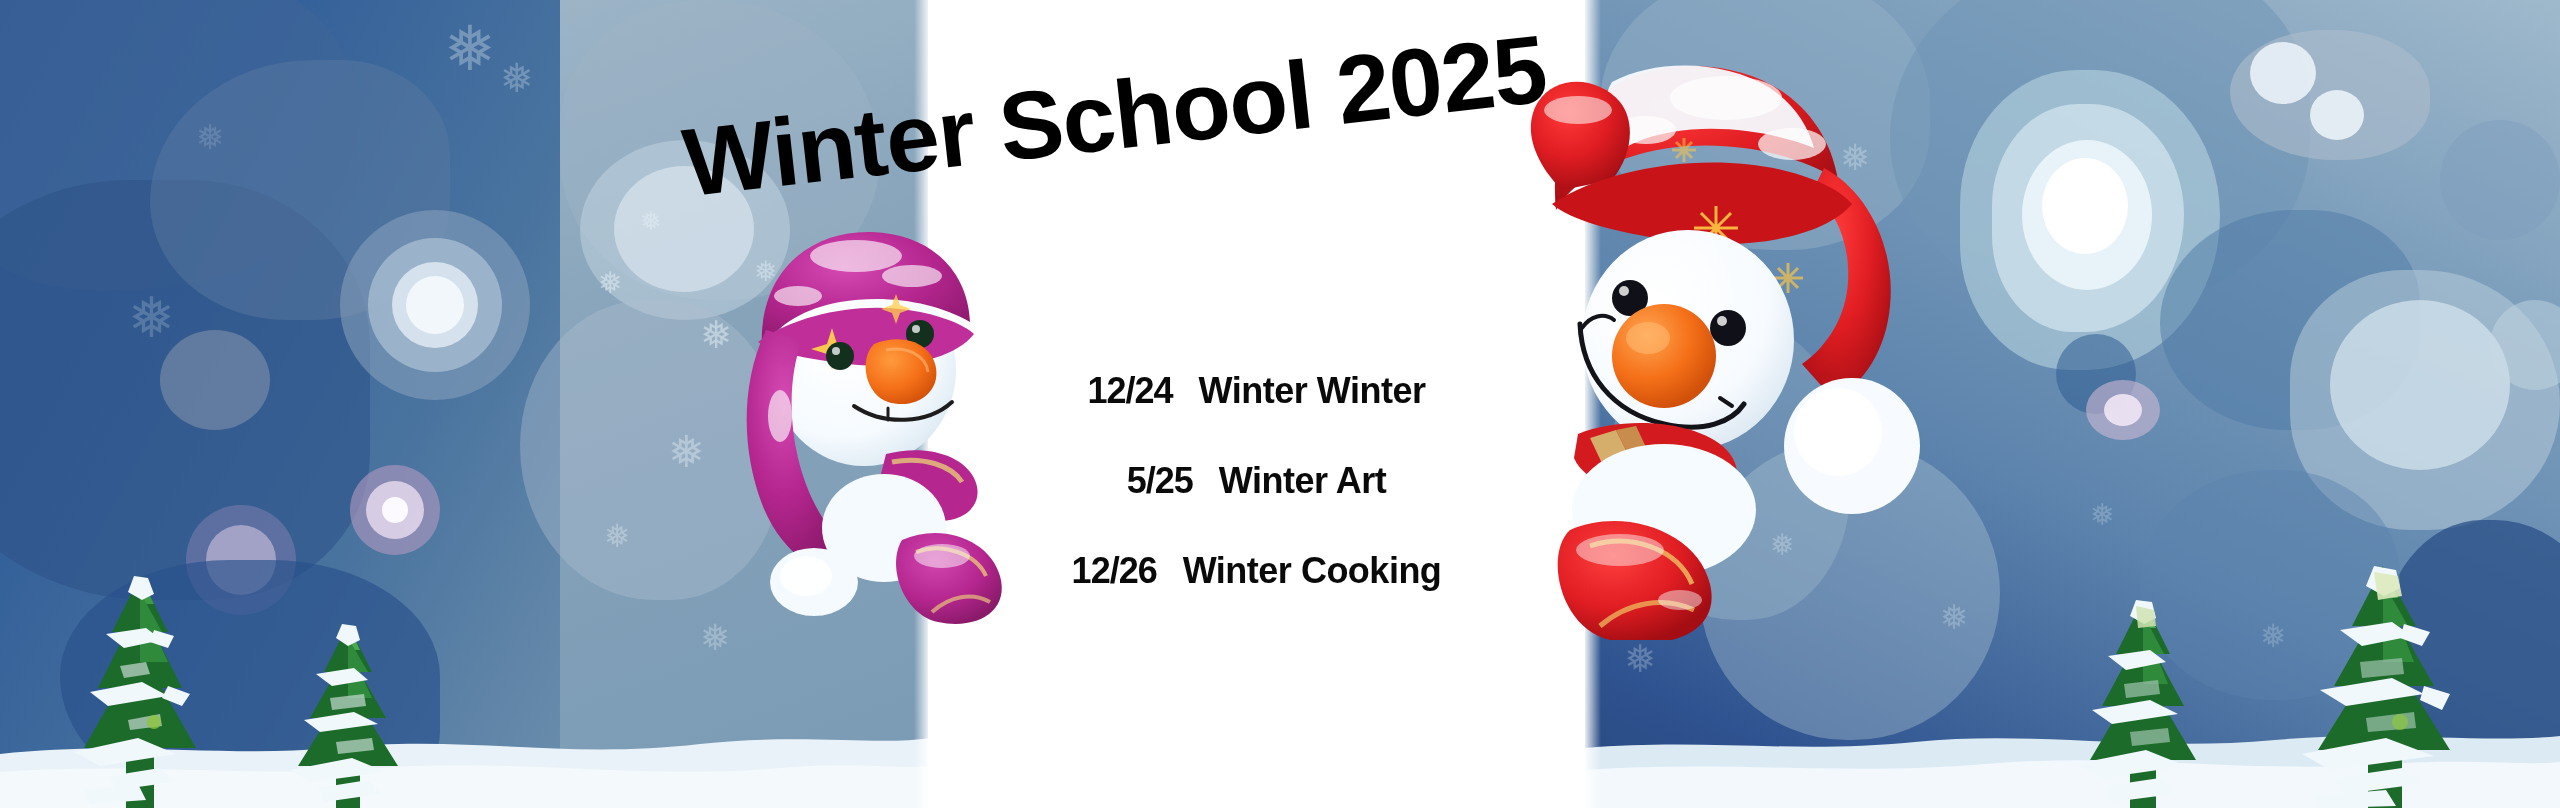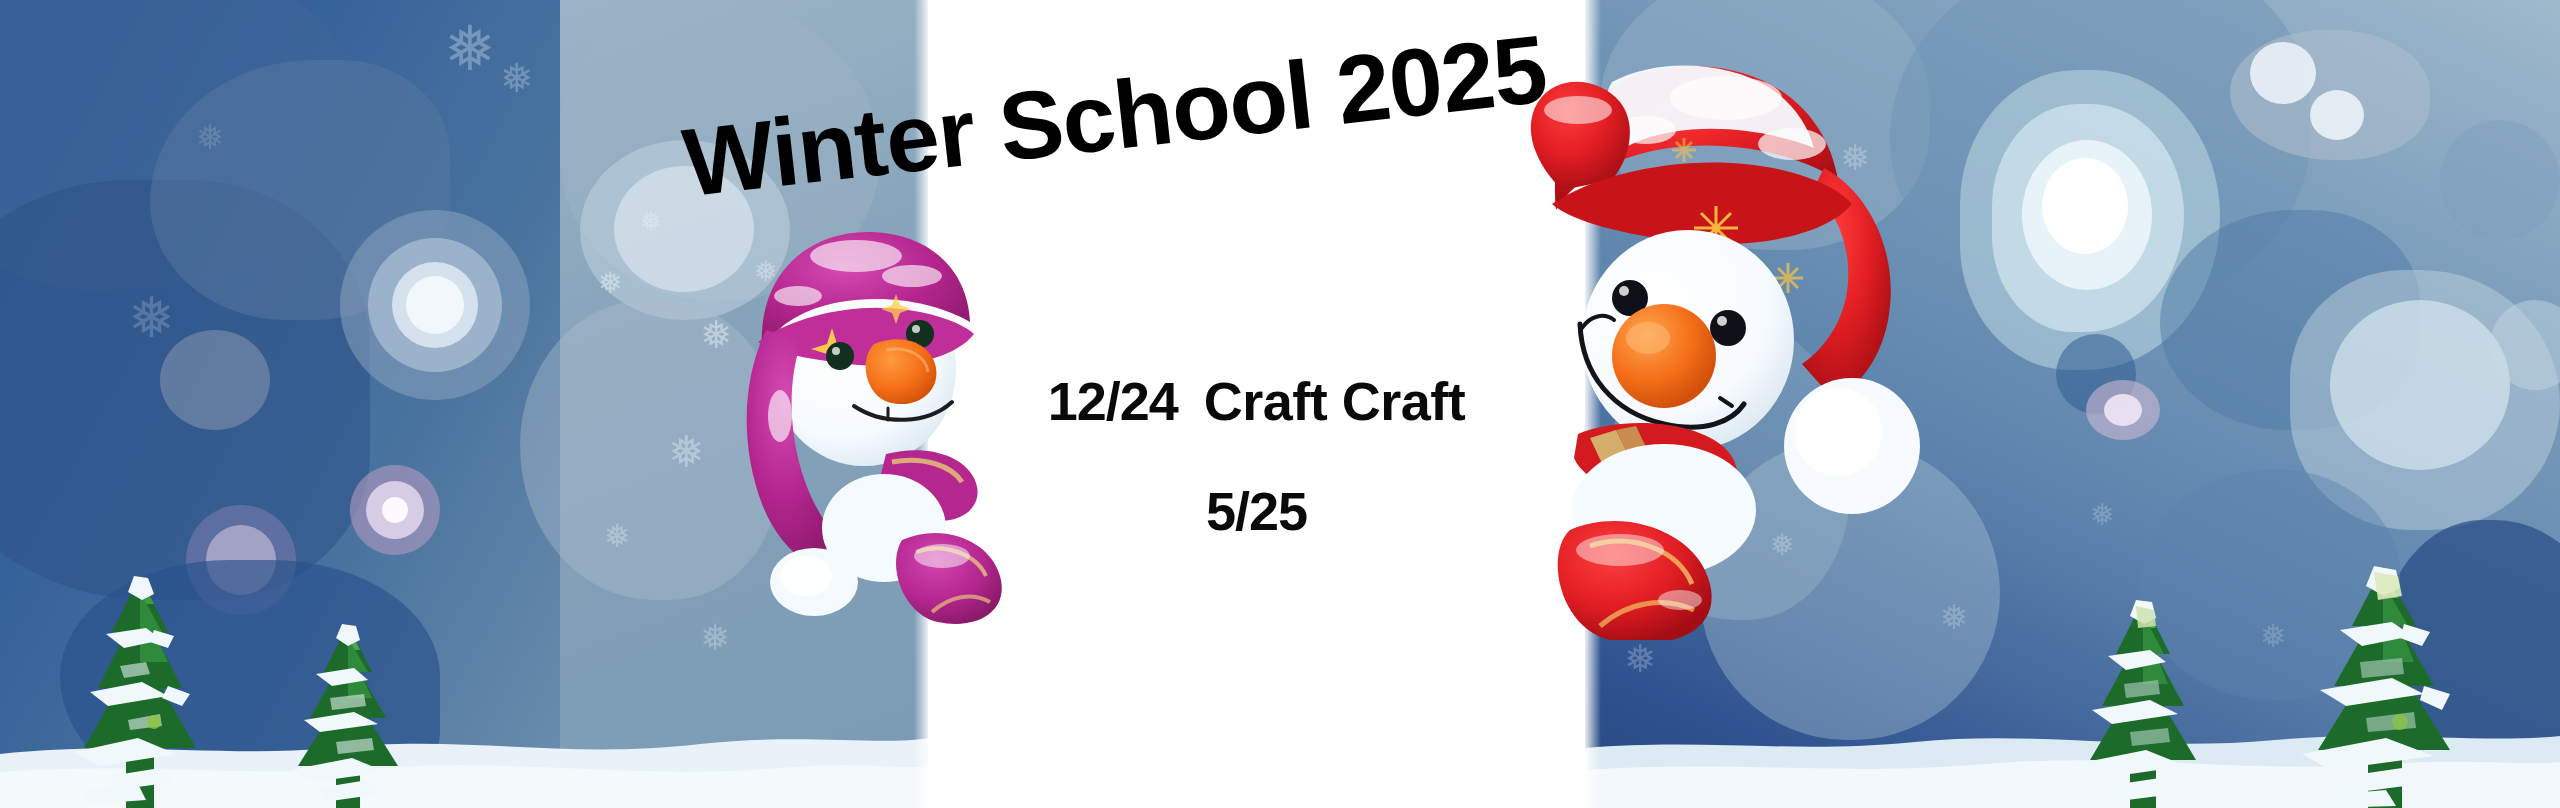--- a/index.html
+++ b/index.html
@@ -58,21 +58,21 @@
     letter-spacing:-1px;z-index:40;
   }
 
   
   #schedule{
     position:absolute;left:928px;top:370px;width:657px;z-index:36;
     display:flex;flex-direction:column;gap:48px;align-items:center;
   }
   .sched-row{
     display:flex;align-items:baseline;gap:26px;
-    font-size:54px;font-weight:bold;color:#0a0a0a;white-space:nowrap;
+    font-size:36px;font-weight:bold;color:#0a0a0a;white-space:nowrap;
   }
   .sched-date{letter-spacing:-1px;}
   .sched-name{letter-spacing:-.5px;}
 
   
   .snowman{position:absolute;z-index:30;}
 </style>
 </head>
 <body>
 
@@ -414,20 +414,25 @@
         <ellipse cx="164" cy="560" rx="22" ry="10"></ellipse>
       </g>
     </svg>
   </div>
 
   <div id="title">Winter School 2025</div>
 
   <div id="schedule">
     <div class="sched-row">
       <span class="sched-date">12/24</span>
-      <span class="sched-name">Craft Craft</span>
+      <span class="sched-name">Winter Winter</span>
     </div>
     <div class="sched-row">
       <span class="sched-date">5/25</span>
+      <span class="sched-name">Winter Art</span>
     </div>
+    <div class="sched-row">
+      <span class="sched-date">12/26</span>
+      <span class="sched-name">Winter Cooking</span>
+    </div>
   </div>
 
 </div>
 
 </body></html>

